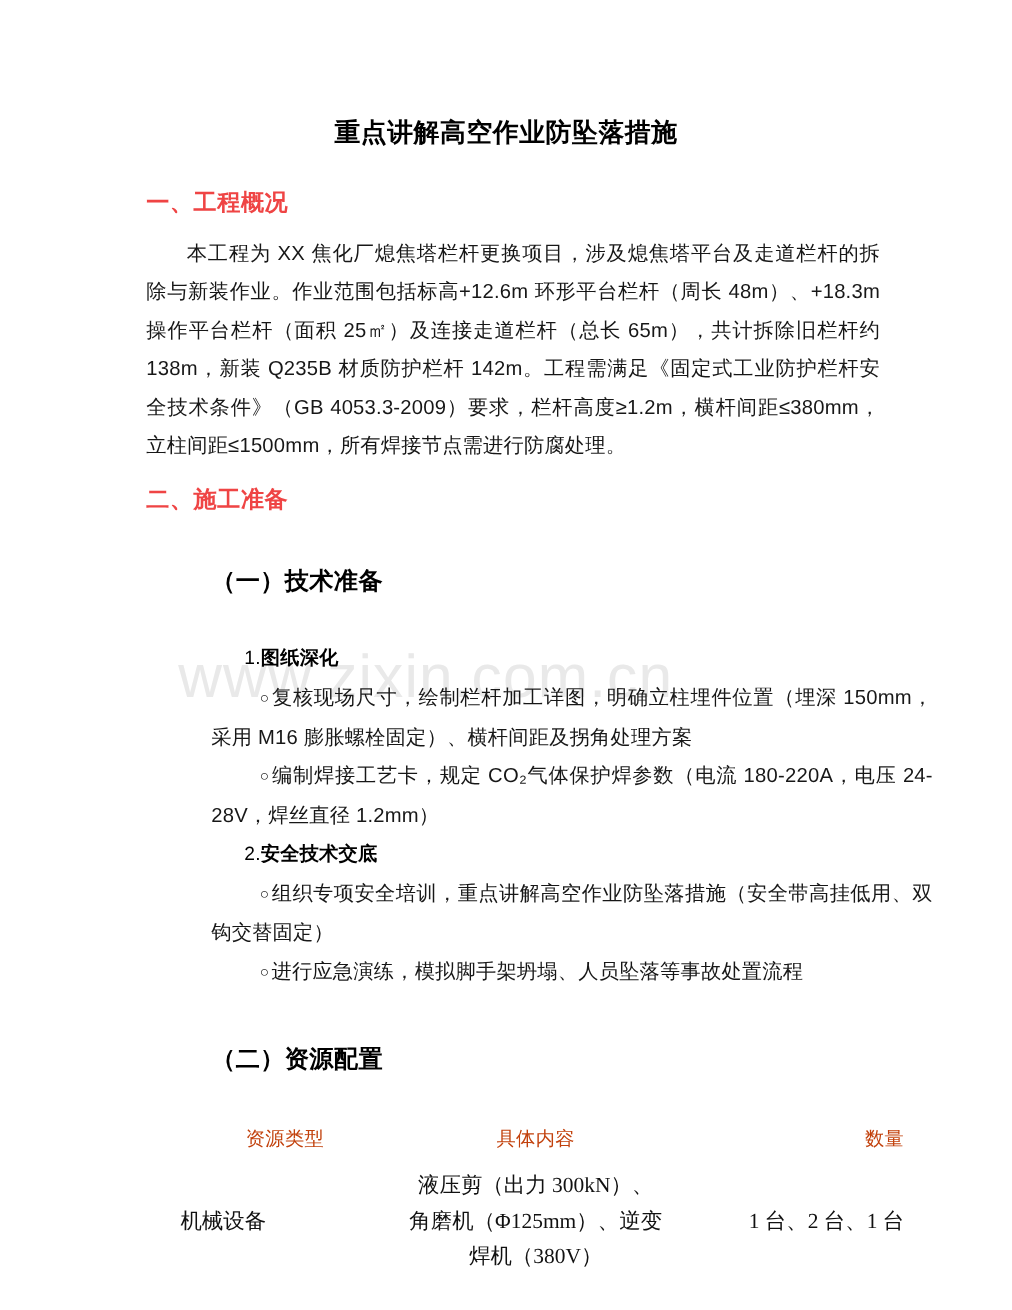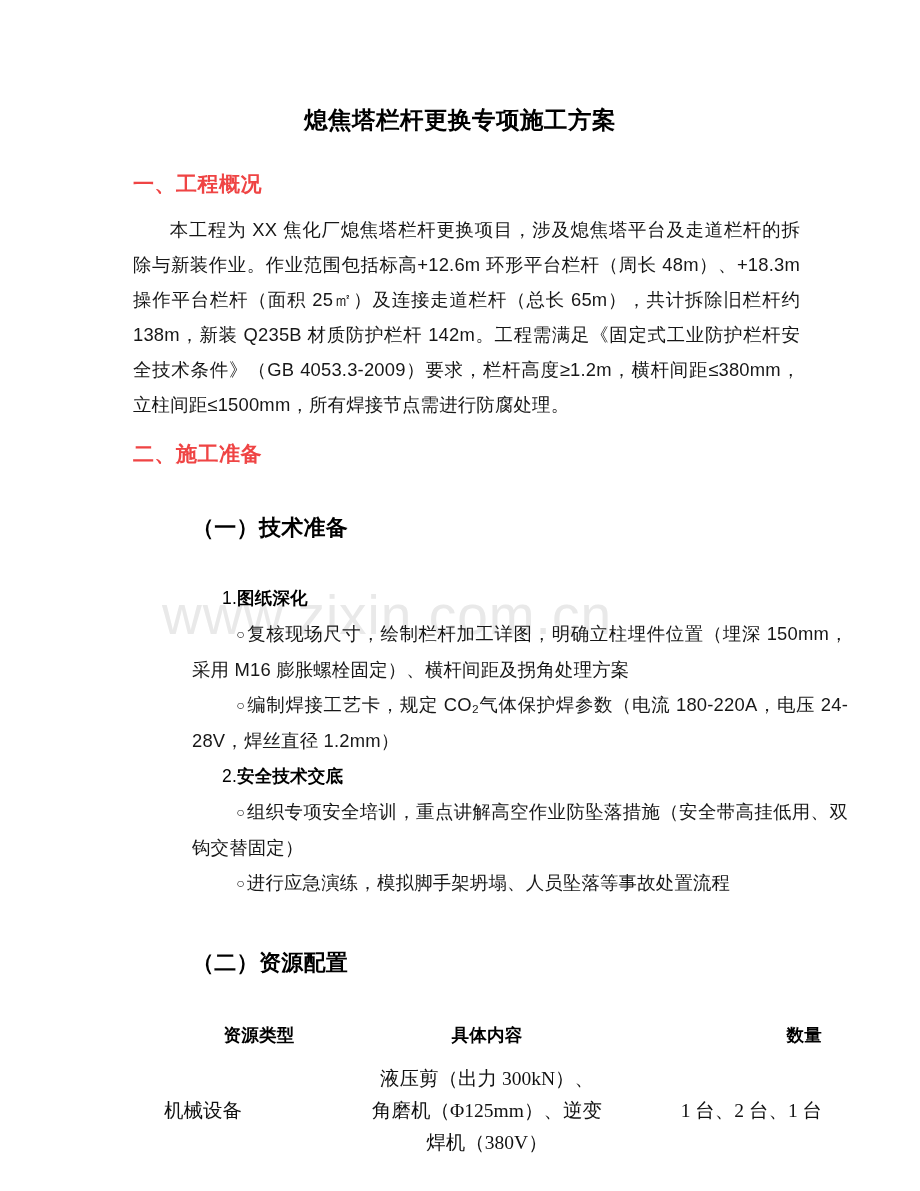--- a/index.html
+++ b/index.html
@@ -127,23 +127,23 @@
 
   
   .res-table {
     width: 652px;
     margin: 0 0 0 150px;
     border-collapse: collapse;
     table-layout: fixed;
   }
   .res-table th {
     font-family: "Liberation Sans", "DejaVu Sans", sans-serif;
-    font-weight: bold;
+    font-weight: normal;
     font-size: 17.5px;
-    color: #000000;
+    color: #c2410c;
     text-align: center;
     padding: 6px 4px 10px 4px;
     border: none;
     letter-spacing: 0.3px;
   }
   .res-table td {
     font-family: "Liberation Serif", "DejaVu Serif", serif;
     font-size: 19.5px;
     color: #111;
     vertical-align: middle;
@@ -166,21 +166,21 @@
 </style>
 </head>
 <body>
 
 <div class="page">
 
   <div class="watermark">www.zixin.com.cn</div>
 
   <div class="content">
 
-    <h1 class="doc-title">熄焦塔栏杆更换专项施工方案</h1>
+    <h1 class="doc-title">重点讲解高空作业防坠落措施</h1>
 
     <h2 class="h-section">一、工程概况</h2>
 
     <p class="body-p">本工程为 XX 焦化厂熄焦塔栏杆更换项目，涉及熄焦塔平台及走道栏杆的拆除与新装作业。作业范围包括标高+12.6m 环形平台栏杆（周长 48m）、+18.3m 操作平台栏杆（面积 25㎡）及连接走道栏杆（总长 65m），共计拆除旧栏杆约 138m，新装 Q235B 材质防护栏杆 142m。工程需满足《固定式工业防护栏杆安全技术条件》（GB 4053.3-2009）要求，栏杆高度≥1.2m，横杆间距≤380mm，立柱间距≤1500mm，所有焊接节点需进行防腐处理。</p>
 
     <div class="sp-18"></div>
 
     <h2 class="h-section">二、施工准备</h2>
 
     <div class="sp-14"></div>

